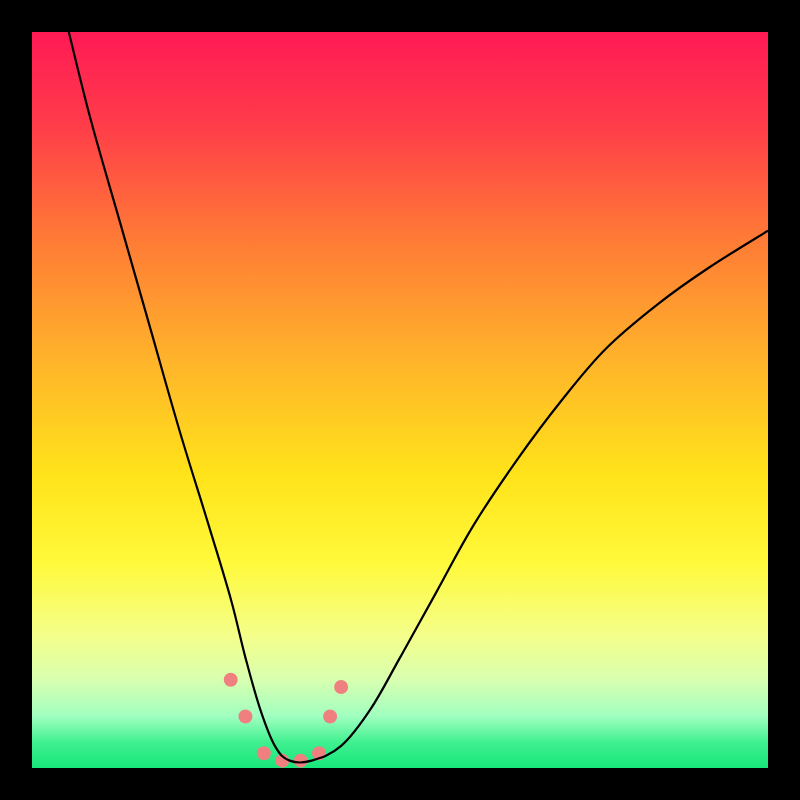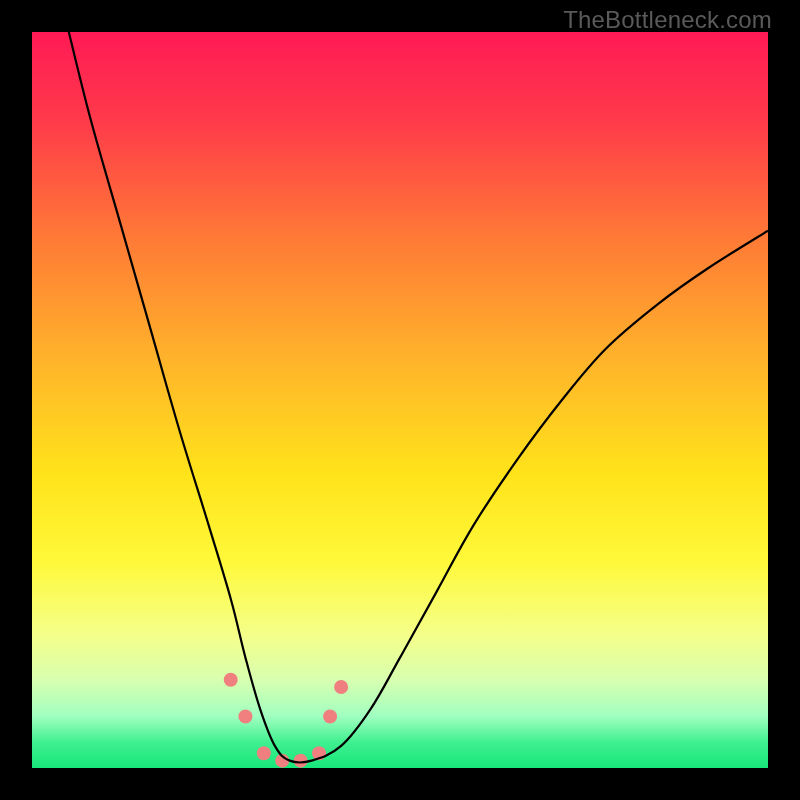--- a/index.html
+++ b/index.html
@@ -82,14 +82,13 @@
           <circle cx="231.84" cy="721.28" r="7" fill="#f08080"></circle>
           <circle cx="250.24" cy="728.64" r="7" fill="#f08080"></circle>
           <circle cx="268.64" cy="728.64" r="7" fill="#f08080"></circle>
           <circle cx="287.04" cy="721.28" r="7" fill="#f08080"></circle>
           <circle cx="298.08" cy="684.48" r="7" fill="#f08080"></circle>
           <circle cx="309.12" cy="655.04" r="7" fill="#f08080"></circle>
         </g>
       <path id="curve-path" fill="none" stroke="#000000" stroke-width="2.2" d="M 36.80 0.00 C 40.77 15.90, 49.61 53.88, 58.88 88.32 C 68.15 122.76, 77.72 154.27, 88.32 191.36 C 98.92 228.45, 107.16 257.31, 117.76 294.40 C 128.36 331.49, 136.60 361.67, 147.20 397.44 C 157.80 433.21, 167.37 462.65, 176.64 493.12 C 185.91 523.59, 192.10 542.87, 198.72 566.72 C 205.34 590.57, 208.14 605.73, 213.44 625.60 C 218.74 645.47, 222.86 661.22, 228.16 677.12 C 233.46 693.02, 237.58 704.65, 242.88 713.92 C 248.18 723.19, 250.98 725.99, 257.60 728.64 C 264.22 731.29, 270.41 731.29, 279.68 728.64 C 288.95 725.99, 298.52 723.19, 309.12 713.92 C 319.72 704.65, 327.96 693.02, 338.56 677.12 C 349.16 661.22, 356.08 646.80, 368.00 625.60 C 379.92 604.40, 391.55 583.21, 404.80 559.36 C 418.05 535.51, 427.03 516.97, 441.60 493.12 C 456.17 469.27, 469.86 449.40, 485.76 426.88 C 501.66 404.36, 514.02 387.87, 529.92 368.00 C 545.82 348.13, 556.86 333.70, 574.08 316.48 C 591.30 299.26, 607.05 286.89, 625.60 272.32 C 644.15 257.75, 657.25 248.77, 677.12 235.52 C 696.99 222.27, 725.40 205.34, 736.00 198.72"></path>
     </svg>
   </div>
-  <div class="watermark">TheBottleneck.com</div>
 </div>
 
 </body></html>

